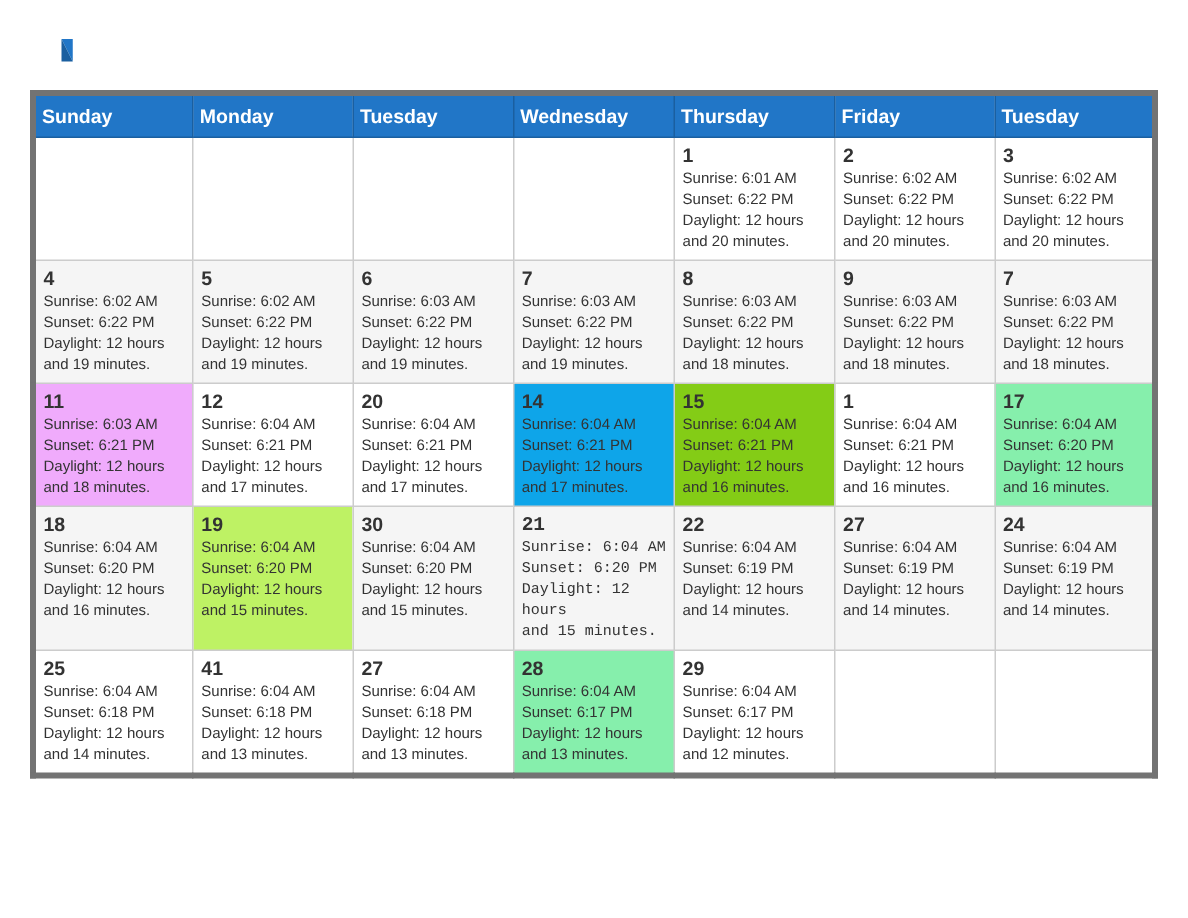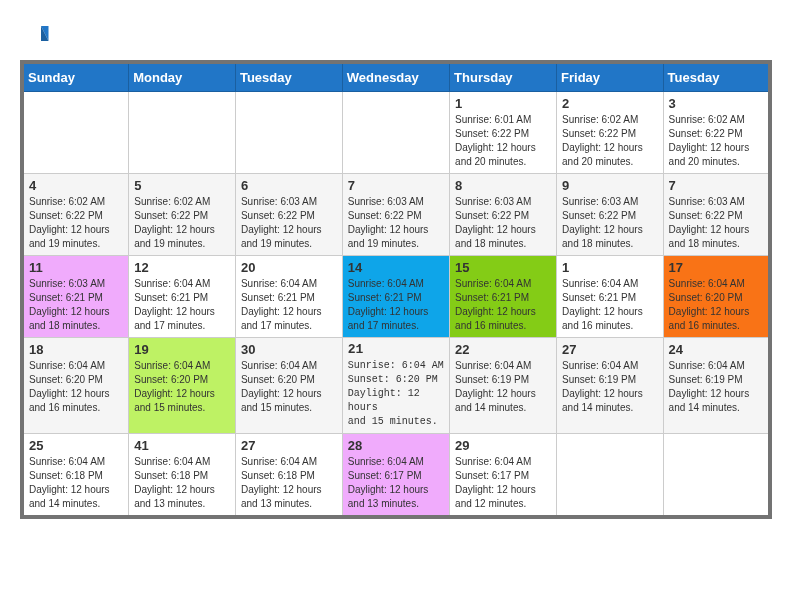--- a/index.html
+++ b/index.html
@@ -244,21 +244,21 @@
 Daylight: 12 hours
 and 16 minutes.</div>
         </td>
         <td style="background: rgb(255, 255, 255);">
           <span class="day-num">1</span>
           <div class="day-info" style="white-space: pre-line;">Sunrise: 6:04 AM
 Sunset: 6:21 PM
 Daylight: 12 hours
 and 16 minutes.</div>
         </td>
-        <td style="background: #f97316;">
+        <td style="background: #86efac;">
           <span class="day-num">17</span>
           <div class="day-info" style="white-space: pre-line;">Sunrise: 6:04 AM
 Sunset: 6:20 PM
 Daylight: 12 hours
 and 16 minutes.</div>
         </td>
       </tr>
       <tr>
         <td style="background: rgb(245, 245, 245);">
           <span class="day-num">18</span>
@@ -325,21 +325,21 @@
 Daylight: 12 hours
 and 13 minutes.</div>
         </td>
         <td style="background: rgb(255, 255, 255);">
           <span class="day-num">27</span>
           <div class="day-info" style="white-space: pre-line;">Sunrise: 6:04 AM
 Sunset: 6:18 PM
 Daylight: 12 hours
 and 13 minutes.</div>
         </td>
-        <td style="background: #f0abfc; margin-left: 20px;">
+        <td style="background: #86efac; margin-left: 20px;">
           <span class="day-num">28</span>
           <div class="day-info" style="white-space: pre-line;">Sunrise: 6:04 AM
 Sunset: 6:17 PM
 Daylight: 12 hours
 and 13 minutes.</div>
         </td>
         <td style="background: rgb(255, 255, 255);">
           <span class="day-num">29</span>
           <div class="day-info" style="white-space: pre-line;">Sunrise: 6:04 AM
 Sunset: 6:17 PM

